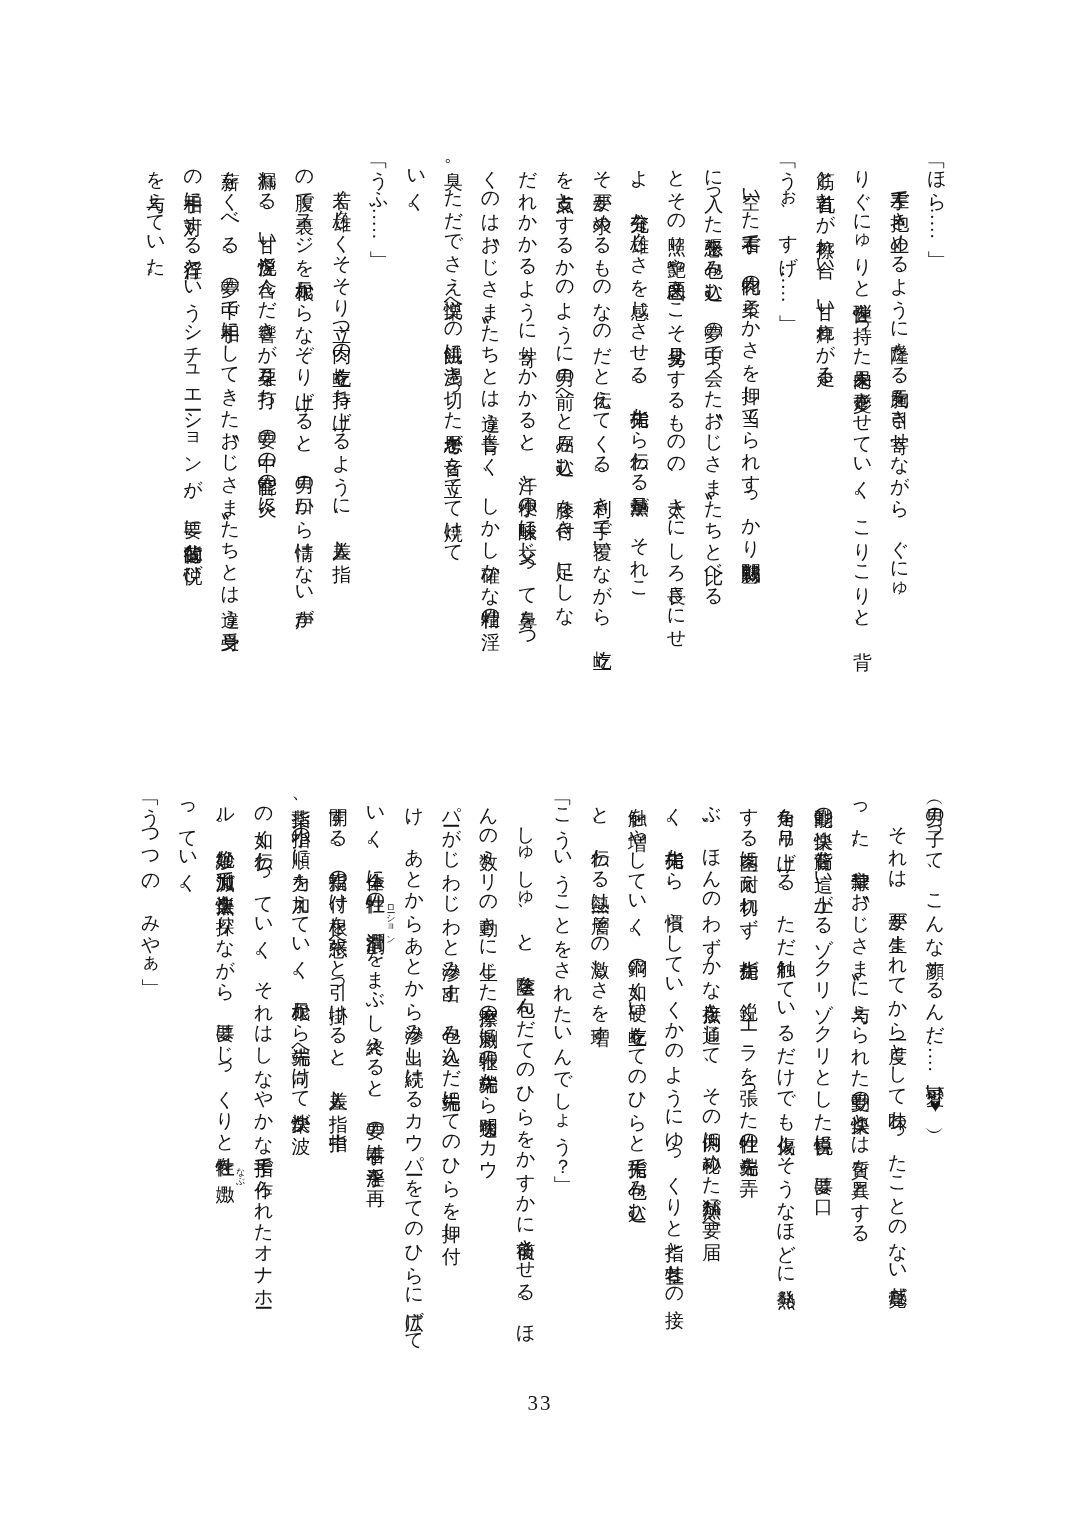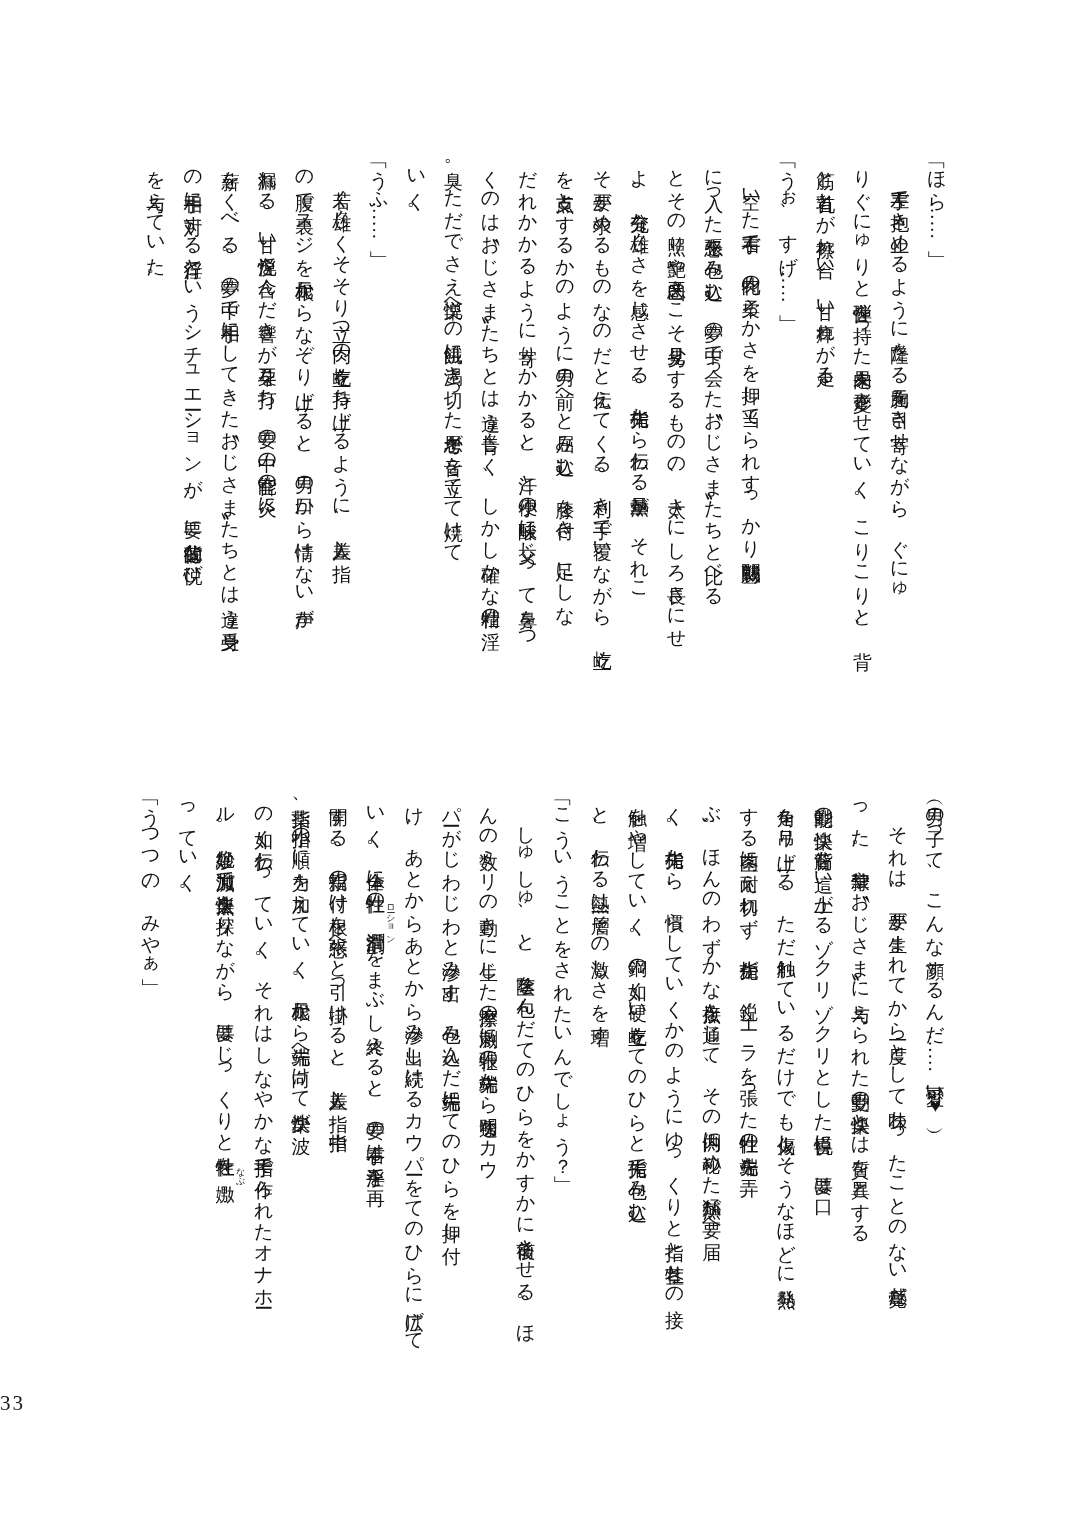--- a/index.html
+++ b/index.html
@@ -32,20 +32,21 @@
   ruby rt {
     font-size: 9px;
     letter-spacing: 0;
     line-height: 1;
     text-orientation: mixed;
   }
   .page-number {
     position: absolute;
     top: 1391px; left: 0;
     width: 100%;
+    text-align: center;
     font-size: 21px;
     letter-spacing: 2px;
     color: #1a1a1a;
   }
 </style>
 </head>
 <body>
 
 <div class="page">
 

